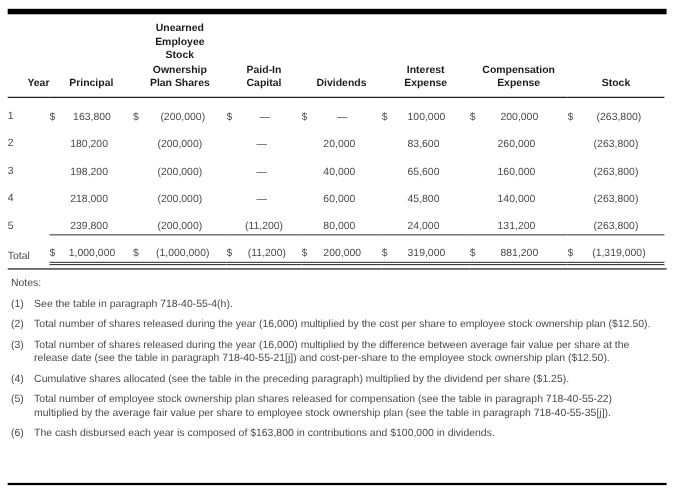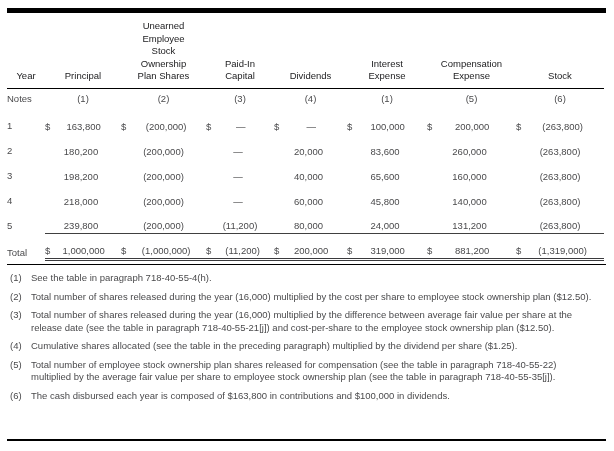--- a/index.html
+++ b/index.html
@@ -16,26 +16,26 @@
   }
   .top-rule { height:5px; background:#000; width:599px; }
   .bottom-rule { position:absolute; left:7px; top:439px; width:599px; height:2px; background:#000; }
 
   table.esop {
     border-collapse:collapse; table-layout:fixed;
     width:597px; margin-top:0;
   }
   table.esop th {
     vertical-align:bottom; text-align:center;
-    font-weight:normal; color:#1b1b1d;
+    font-weight:bold; color:#1b1b1d;
     line-height:12.5px; white-space:pre-line;
     padding:7px 0 5px 0;
     border-bottom:1.2px solid #000;
   }
-  table.esop th.col-label { text-align:center; }
+  table.esop th.col-label { text-align:right; }
   tr.noterow td { height:20px; vertical-align:middle; text-align:center; padding:0; }
   tr.noterow td.lab { text-align:left; }
   tr.data td { height:22px; vertical-align:bottom; padding:0; }
   tr.data.total td { height:24px; }
   tr.data td.lab { padding-bottom:3px; }
   .money { display:flex; justify-content:space-between; align-items:baseline; line-height:11px; padding-bottom:2px; }
   .cur { text-align:left; }
   .val { text-align:center; flex:1; }
   .val.pad-r { padding-right:4px; }
   tr.u1 .money { border-bottom:1px solid #404040; }
@@ -81,30 +81,20 @@
 Plan Shares</span></th>
       <th class="g3"><span>Paid-In
 Capital</span></th>
       <th class="g4"><span>Dividends</span></th>
       <th class="g5"><span>Interest
 Expense</span></th>
       <th class="g6"><span>Compensation
 Expense</span></th>
       <th class="g7"><span>Stock</span></th>
     </tr>
-    <tr class="noterow">
-      <td class="lab">Notes</td>
-      <td>(1)</td>
-      <td class="g2">(2)</td>
-      <td class="g3">(3)</td>
-      <td class="g4">(4)</td>
-      <td class="g5">(1)</td>
-      <td class="g6">(5)</td>
-      <td class="g7">(6)</td>
-    </tr>
 
     <tr class="data">
       <td class="lab">1</td>
       <td>
             <div class="money">
               <span class="cur">$</span>
               <span class="val pad-r">163,800</span>
             </div>
           </td>
       <td class="g2">
@@ -368,20 +358,21 @@
               <span class="val">(1,319,000)</span>
             </div>
           </td>
     </tr>
   </tbody>
     </table>
 
   <div class="table-bottom-rule"></div>
 
   <div class="notes">
+    <div class="notes-heading">Notes:</div>
     <div class="note-item">
       <span class="note-num">(1)</span>
       <span class="note-text">See the table in paragraph 718-40-55-4(h).</span>
     </div>
     <div class="note-item">
       <span class="note-num">(2)</span>
       <span class="note-text">Total number of shares released during the year (16,000) multiplied by the cost per share to employee stock ownership plan ($12.50).</span>
     </div>
     <div class="note-item">
       <span class="note-num">(3)</span>

